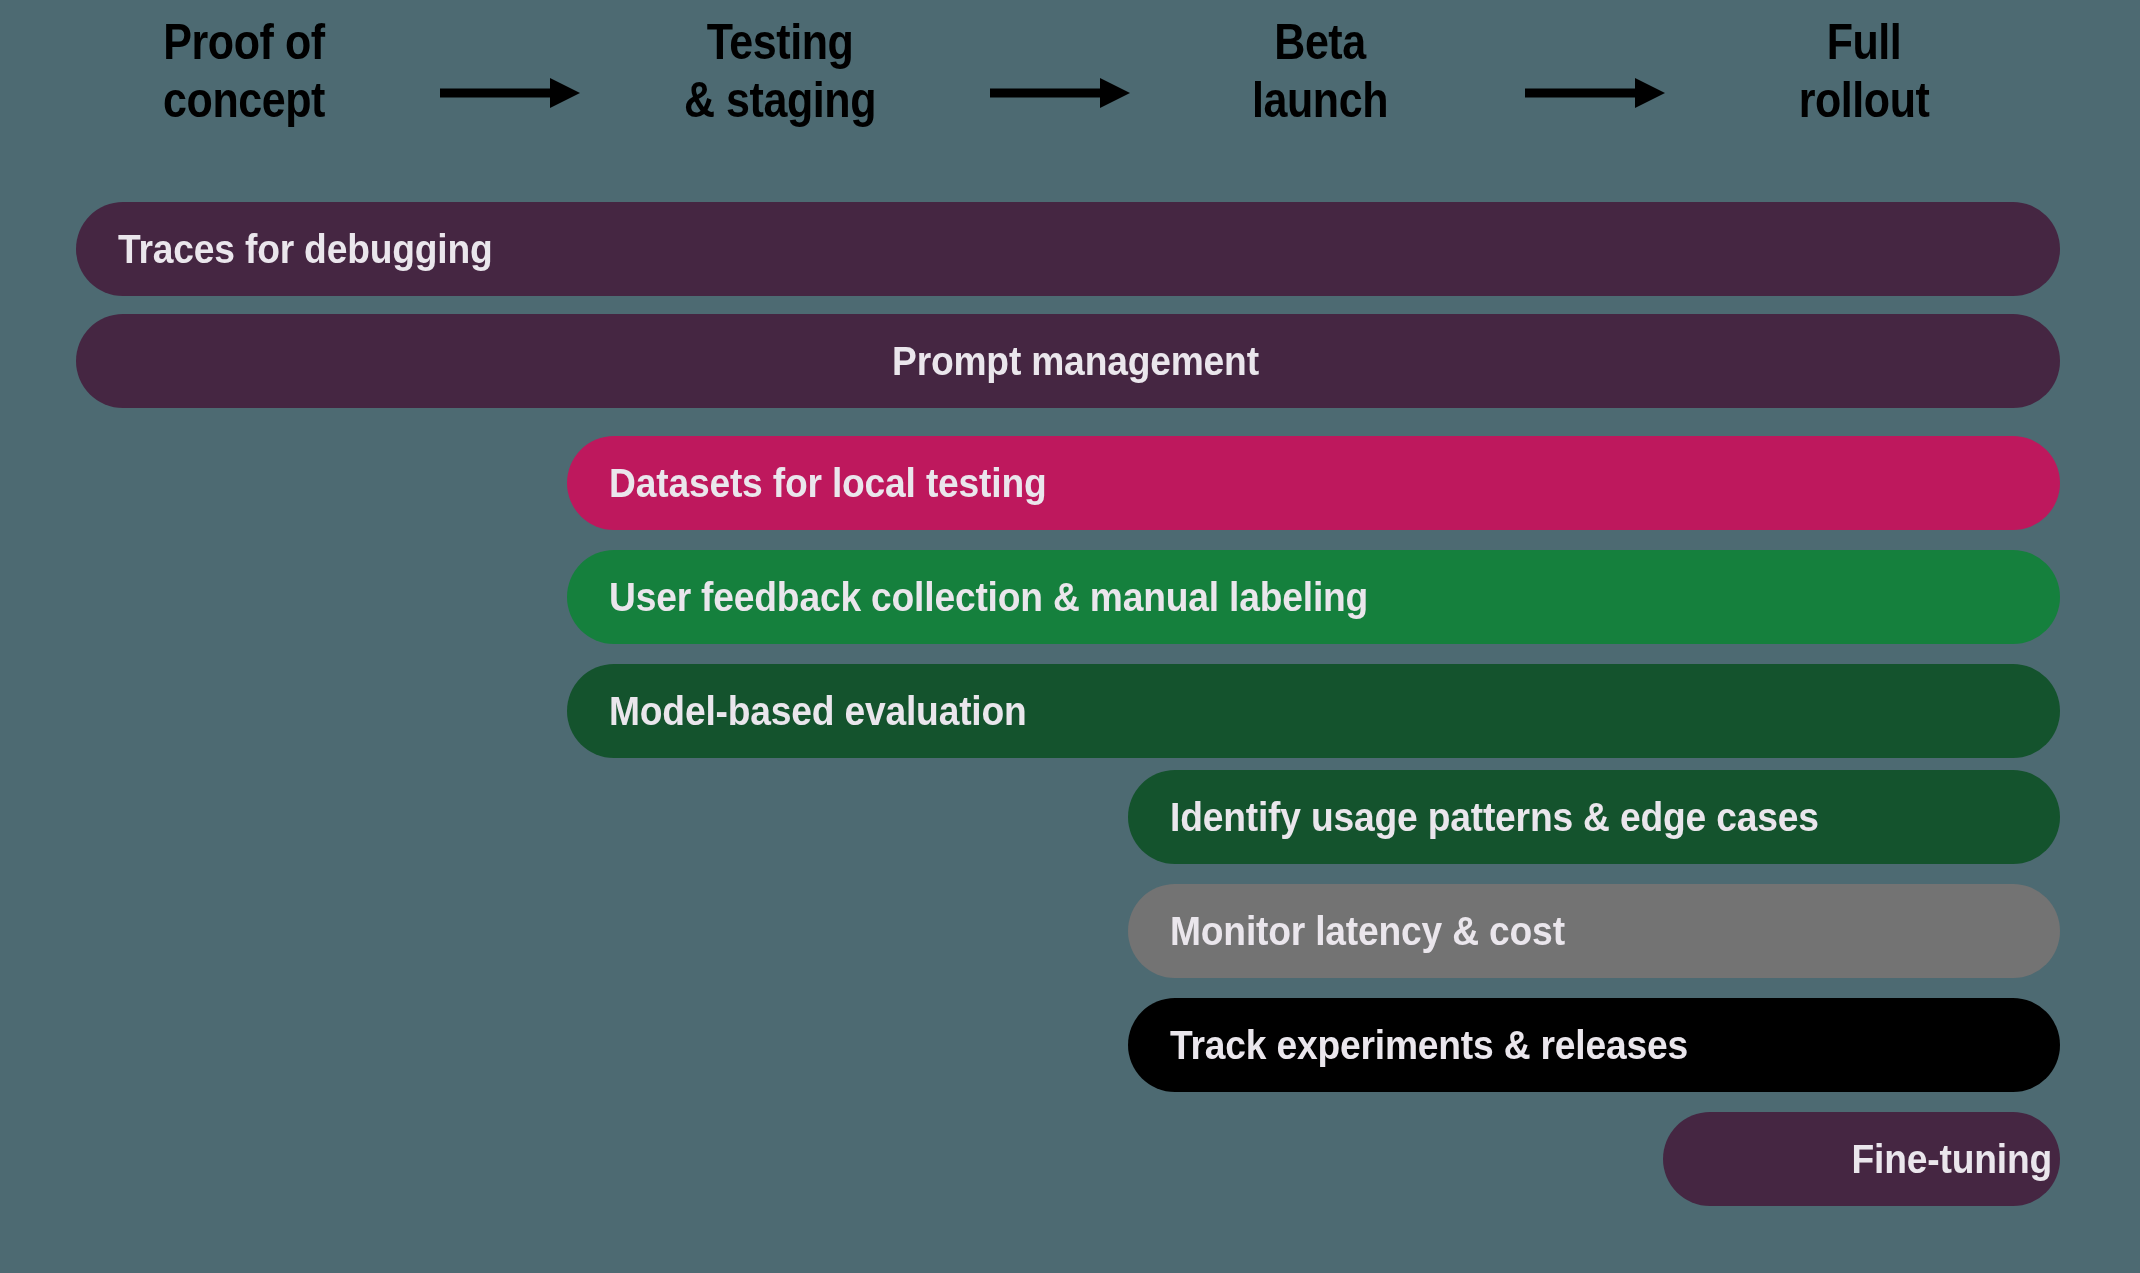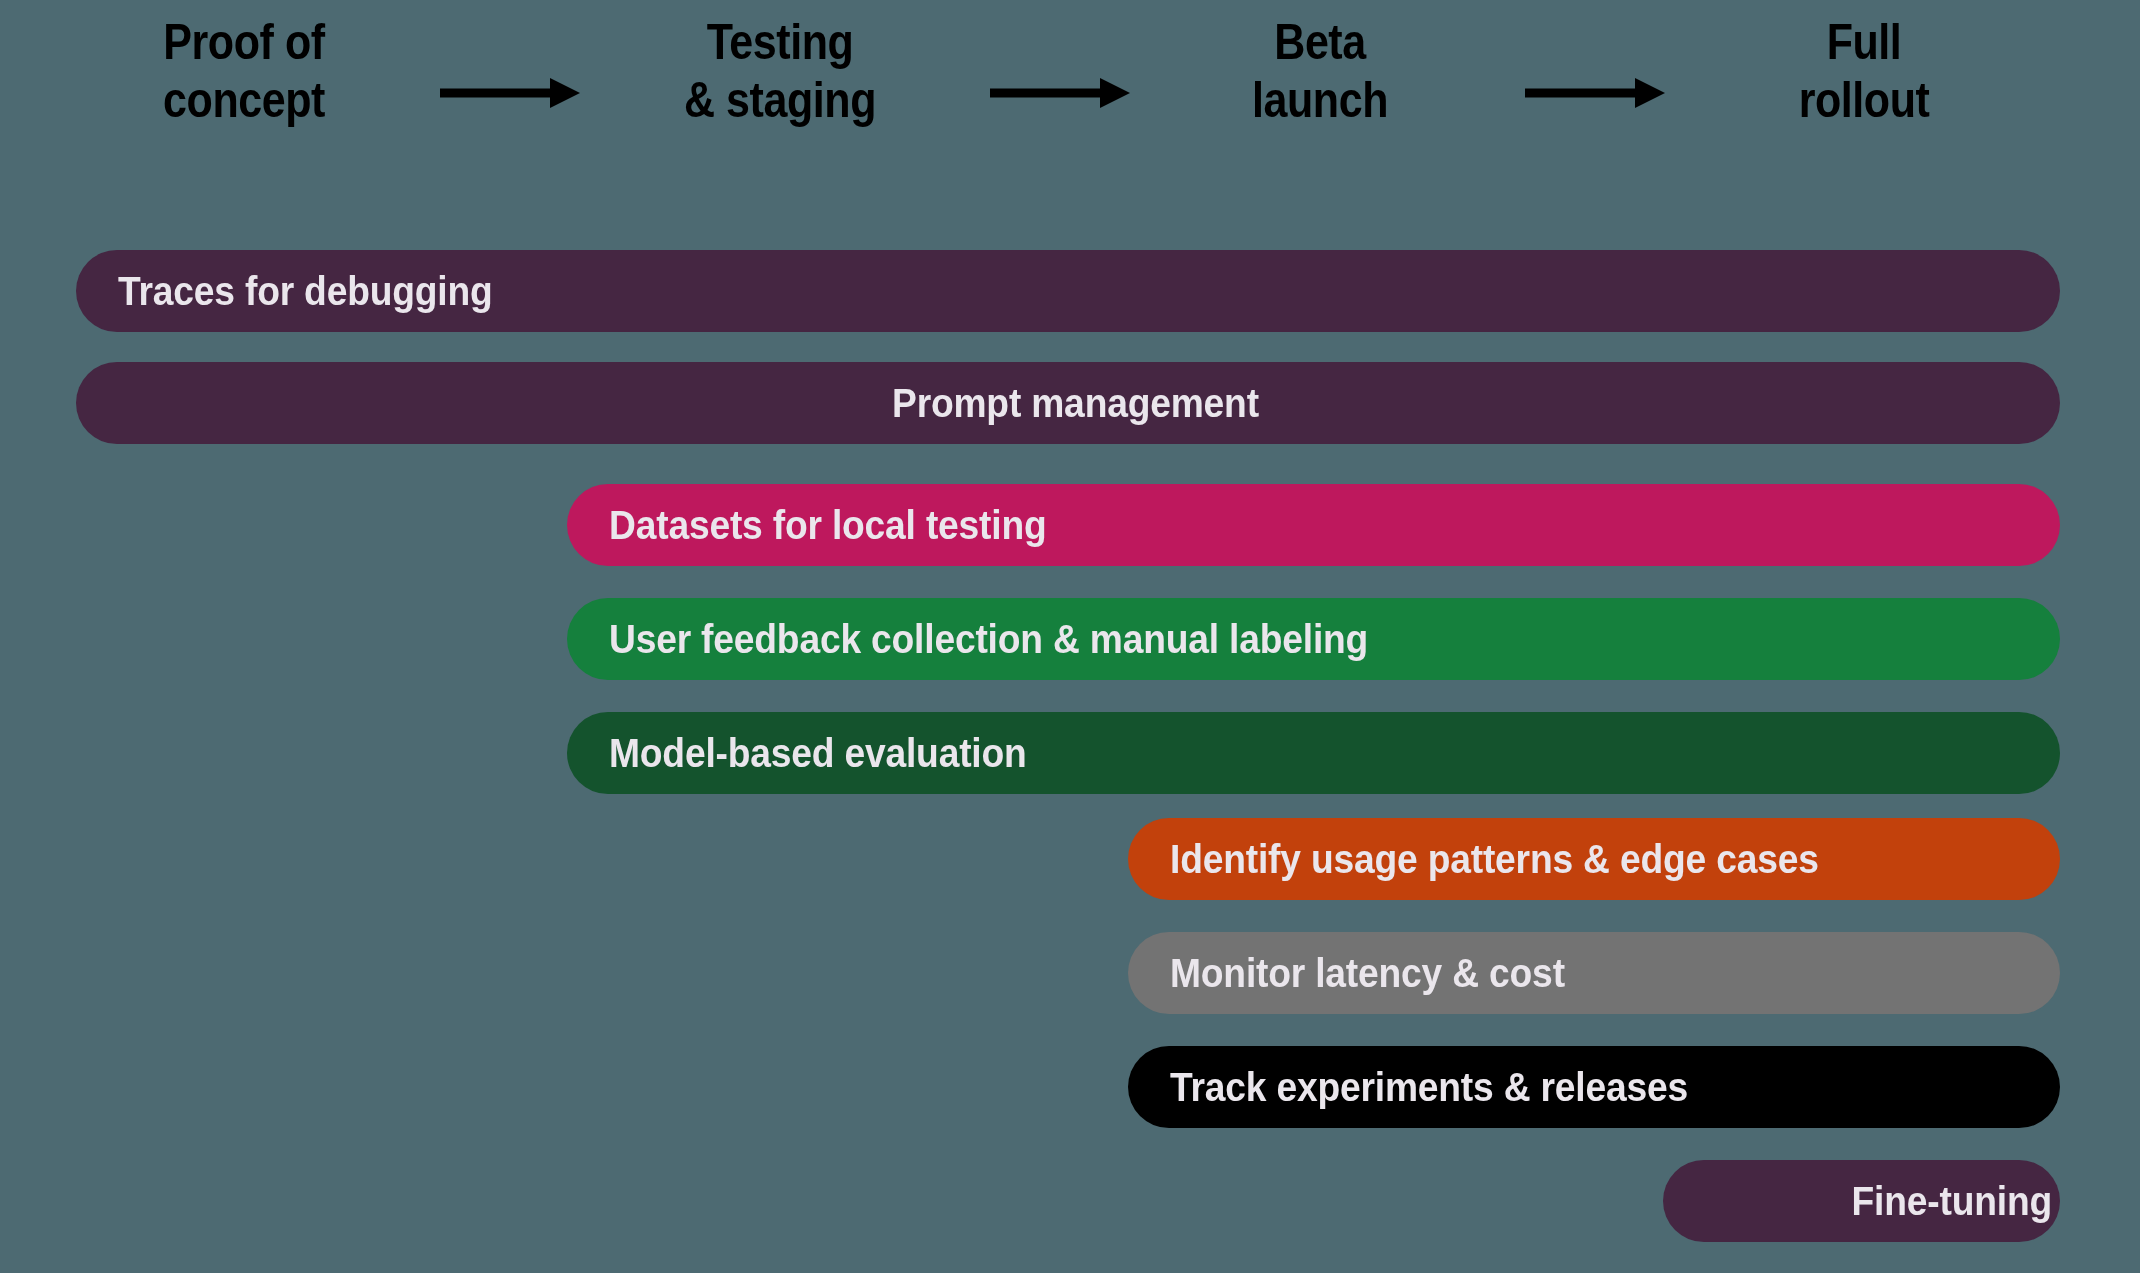--- a/index.html
+++ b/index.html
@@ -52,27 +52,26 @@
     top: 78px;
     height: 14px;
   }
   .arrow svg {
     display: block;
   }
 
   
   .bar {
     position: absolute;
-    height: 82px;
+    height: 94px;
     background: #452642;
     border-radius: 49px;
     display: flex;
     align-items: center;
     box-sizing: border-box;
-    margin-top: 48px;
   }
   .bar-label {
     color: #eae6ec;
     font-family: "Liberation Sans", sans-serif;
     font-weight: bold;
     font-size: 40px;
     line-height: 1;
     letter-spacing: -0.2px;
     white-space: nowrap;
     transform: scaleX(0.93);
@@ -141,21 +140,21 @@
       </div>
       <div class="bar align-left" style="left: 567px; width: 1493px; top: 436px; background: #be185d;">
         <span class="bar-label" style="color: rgb(234, 230, 236);">Datasets for local testing</span>
       </div>
       <div class="bar align-left" style="left: 567px; width: 1493px; top: 550px; background: #15803d;">
         <span class="bar-label" style="color: rgb(234, 230, 236);">User feedback collection &amp; manual labeling</span>
       </div>
       <div class="bar align-left" style="left: 567px; width: 1493px; top: 664px; background: #14532d;">
         <span class="bar-label" style="color: rgb(234, 230, 236);">Model-based evaluation</span>
       </div>
-      <div class="bar align-left" style="left: 1128px; width: 932px; top: 770px; background: #c2410c;">
+      <div class="bar align-left" style="left: 1128px; width: 932px; top: 770px; background: #14532d;">
         <span class="bar-label" style="color: rgb(234, 230, 236);">Identify usage patterns &amp; edge cases</span>
       </div>
       <div class="bar align-left" style="left: 1128px; width: 932px; top: 884px; background: #737373;">
         <span class="bar-label" style="color: rgb(234, 230, 236);">Monitor latency &amp; cost</span>
       </div>
       <div class="bar align-left" style="left: 1128px; width: 932px; top: 998px; background: #000000;">
         <span class="bar-label" style="color: rgb(234, 230, 236);">Track experiments &amp; releases</span>
       </div>
       <div class="bar align-center" style="left: 1663px; width: 397px; top: 1112px; background: rgb(69, 38, 66);">
         <span class="bar-label" style="color: rgb(234, 230, 236);">Fine-tuning</span>

